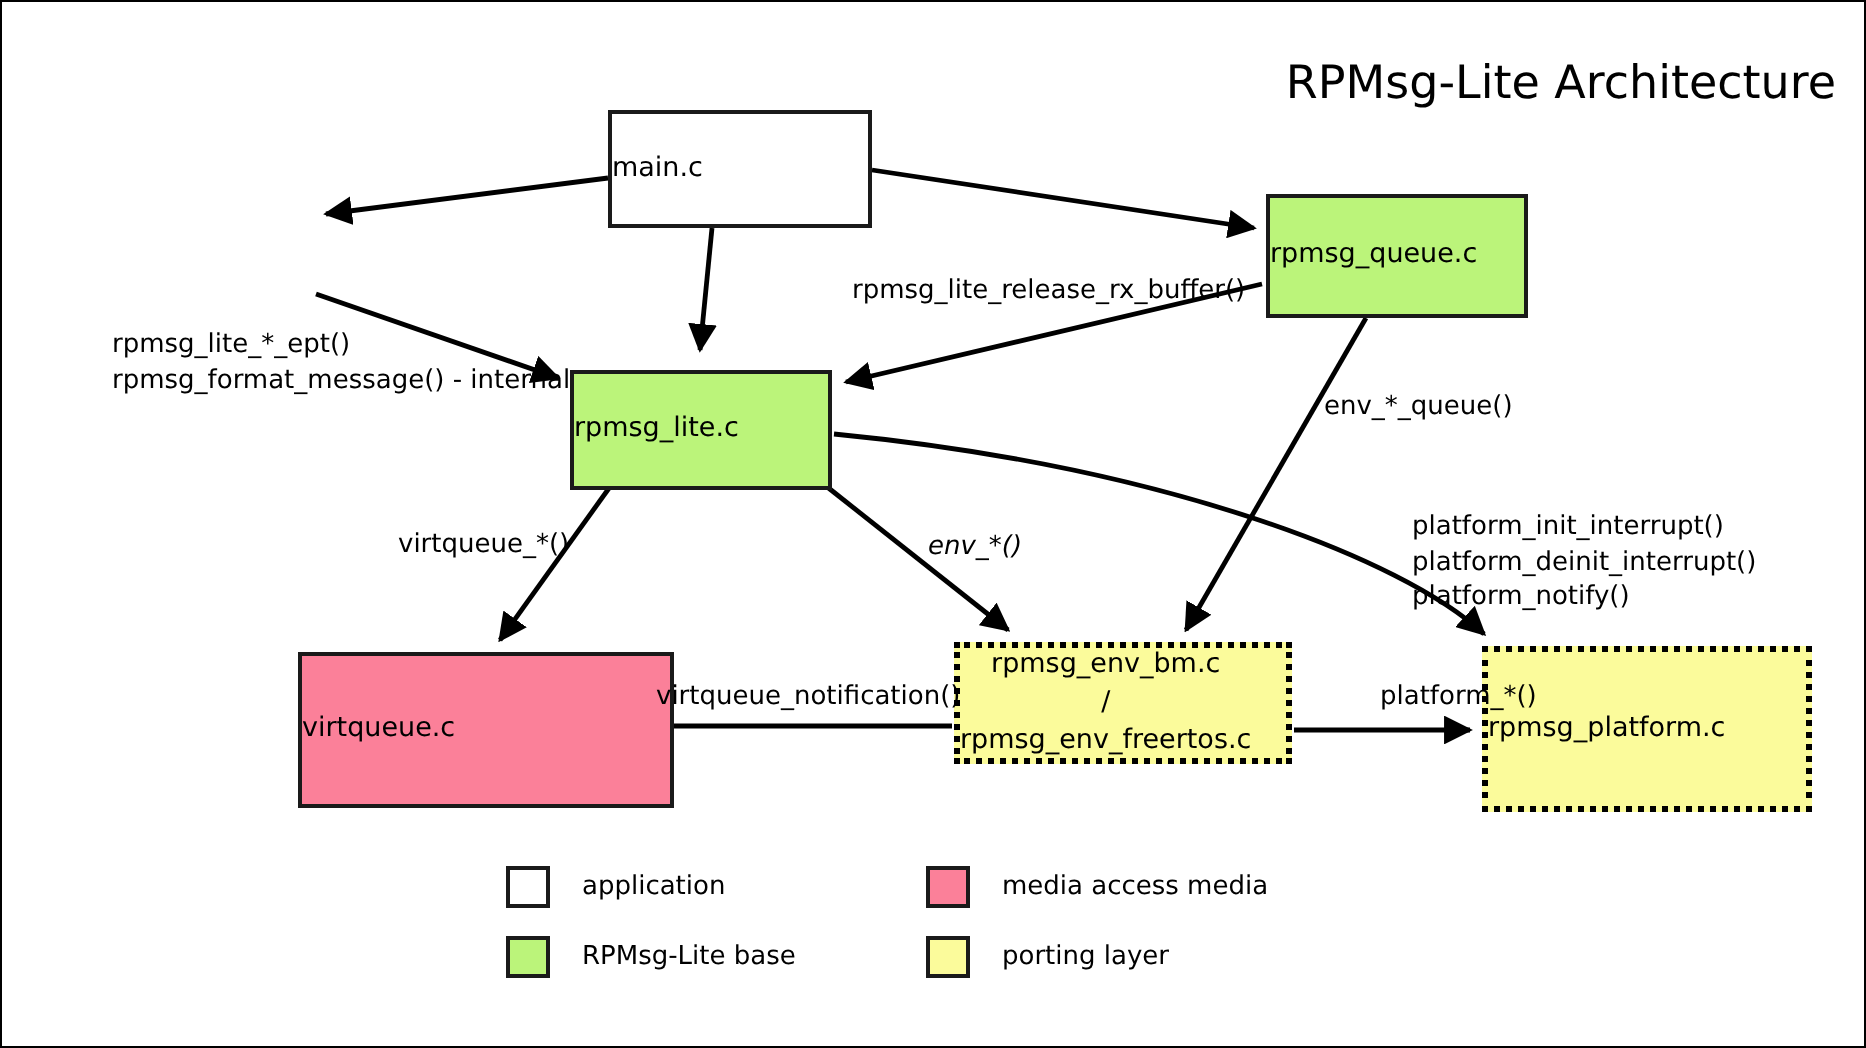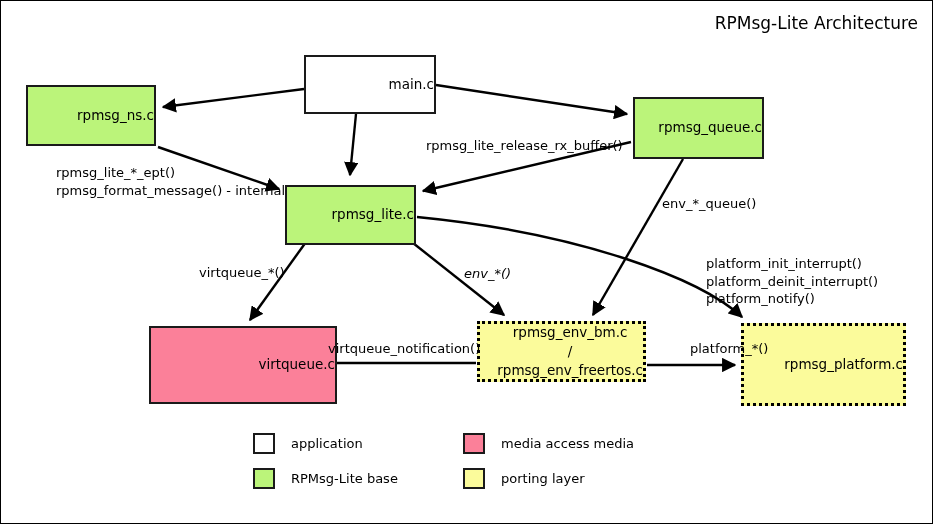--- a/index.html
+++ b/index.html
@@ -21,31 +21,31 @@
     position: absolute;
     left: 0;
     top: 0;
     width: 933px;
     height: 524px;
     pointer-events: none;
   }
   .title {
     position: absolute;
     right: 14px;
-    top: 12px;
-    font-size: 17px;
+    top: 28px;
+    font-size: 23px;
     color: #000000;
     white-space: nowrap;
   }
   .node {
     position: absolute;
     box-sizing: border-box;
     display: flex;
     align-items: center;
-    justify-content: flex-end;
+    justify-content: flex-start;
     text-align: center;
     font-size: 13.5px;
     color: #000000;
     line-height: 1.42;
     z-index: 3;
   }
   .node.solid {
     border: 2.5px solid #1a1a1a;
   }
   .node.dotted {
@@ -128,23 +128,20 @@
       <path d="M 475 362 L 304 362"></path>
 
       <path d="M 646 364 L 734 364"></path>
     </g>
   </svg>
 
   <div class="node solid" style="left:303px;top:54px;width:132px;height:59px;background:#ffffff;">
     <span class="lbl">main.c</span>
   </div>
 
-  <div class="node solid" style="left:25px;top:84px;width:130px;height:61px;background:#bbf47a;">
-    <span class="lbl">rpmsg_ns.c</span>
-  </div>
 
   <div class="node solid" style="left:632px;top:96px;width:131px;height:62px;background:#bbf47a;">
     <span class="lbl">rpmsg_queue.c</span>
   </div>
 
   <div class="node solid" style="left:284px;top:184px;width:131px;height:60px;background:#bbf47a;">
     <span class="lbl">rpmsg_lite.c</span>
   </div>
 
   <div class="node solid" style="left:148px;top:325px;width:188px;height:78px;background:#fb8099;">

